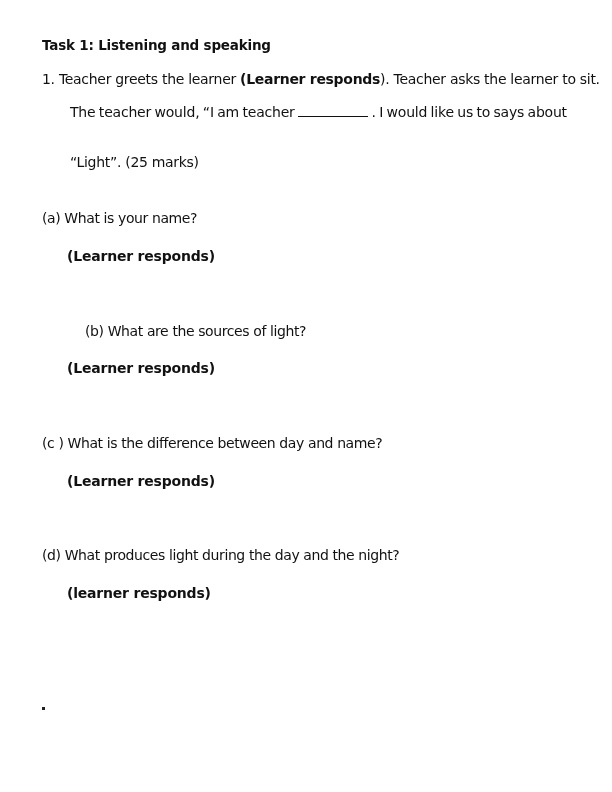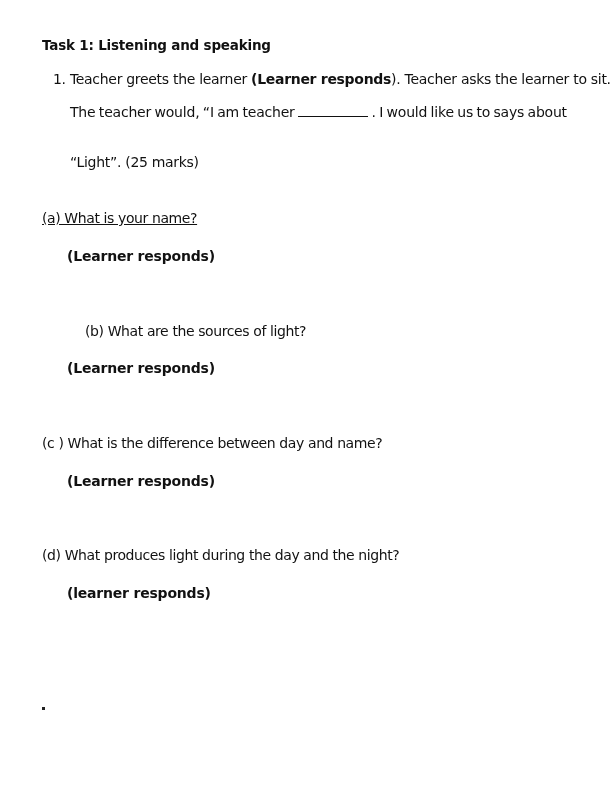--- a/index.html
+++ b/index.html
@@ -19,21 +19,20 @@
     .title {
       left: 42px; top: 37px;
       font-size: 13.5px;
       font-weight: bold;
       letter-spacing: -0.2px;
     }
     .intro1 {
       left: 42px; top: 71px;
       font-size: 14px;
       letter-spacing: -0.3px;
-      margin-left: 11px;
     }
     .intro1 b { font-weight: bold; }
     .intro2 {
       left: 70px; top: 104px;
       width: 497px;
       font-size: 14px;
       letter-spacing: -0.2px;
       display: flex;
       justify-content: space-between;
     }
@@ -89,21 +88,21 @@
     <span>would</span>
     <span>like</span>
     <span>us</span>
     <span>to</span>
     <span>says</span>
     <span>about</span>
   </div>
 
   <div class="abs intro3">“Light”. (25 marks)</div>
 
-  <div class="abs question" style="top:210px;text-decoration:underline;">(a) What is your name?</div>
+  <div class="abs question" style="top:210px;">(a) What is your name?</div>
   <div class="abs response" style="top:248px;">(Learner responds)</div>
 
   <div class="abs question" style="top:323px;margin-left:43px;">(b) What are the sources of light?</div>
   <div class="abs response" style="top:360px;">(Learner responds)</div>
 
   <div class="abs question" style="top:435px;">(c ) What is the difference between day and name?</div>
   <div class="abs response" style="top:473px;">(Learner responds)</div>
 
   <div class="abs question" style="top:547px;">(d)  What produces light during the day and the night?</div>
   <div class="abs response" style="top:585px;">(learner responds)</div>

